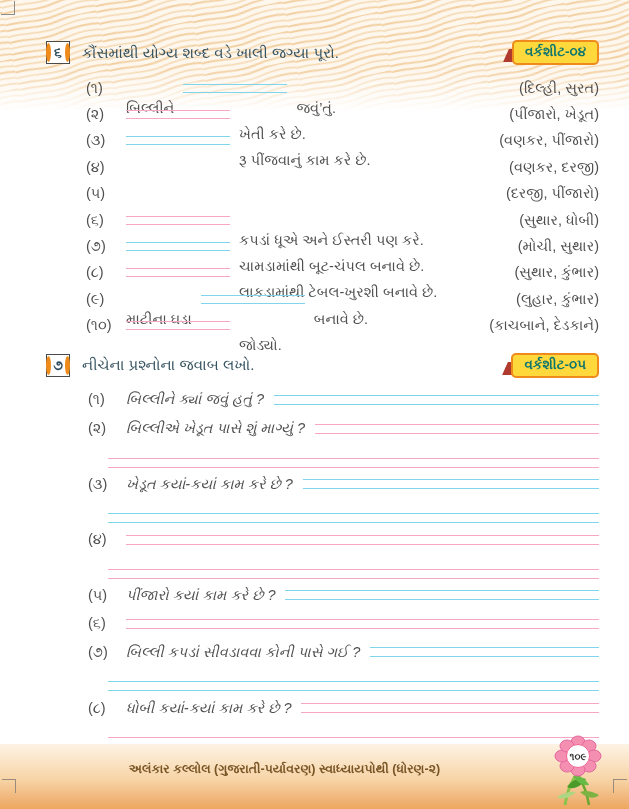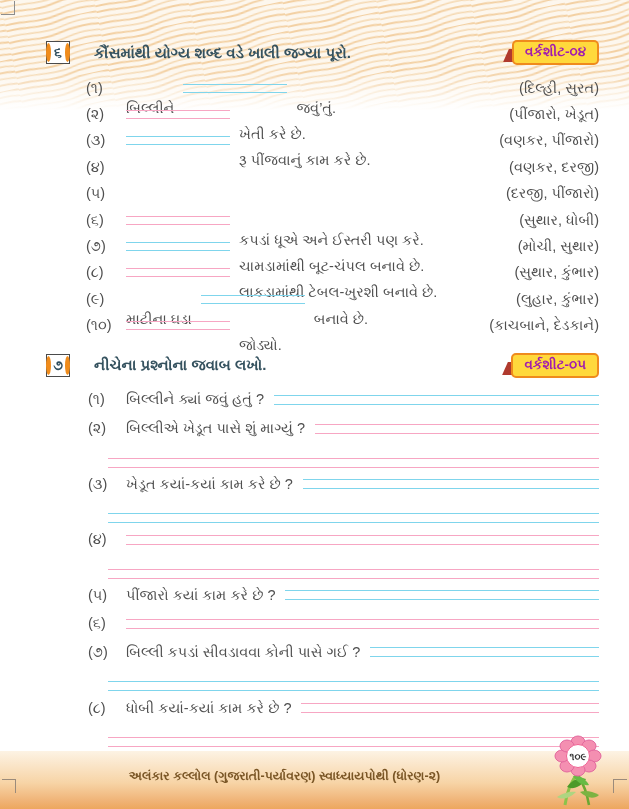--- a/index.html
+++ b/index.html
@@ -22,48 +22,48 @@
   
   .sec-header{display:flex;align-items:center;margin-bottom:10px;}
   .qbox{position:relative;width:24px;height:23px;background:#ffffff;border:1.6px solid #4a4a4a;
     display:flex;align-items:center;justify-content:center;font-weight:bold;font-size:14px;
     color:#2e4d5e;box-sizing:border-box;flex:0 0 auto;}
   .qbox::before,.qbox::after{content:'';position:absolute;top:1px;bottom:1px;width:5px;
     background:#f08c1c;border-radius:50%;}
   .qbox::before{left:-1px;}
   .qbox::after{right:-1px;}
   .qbox span{position:relative;z-index:1;}
-  .sec-title{margin-left:24px;font-weight:bold;font-size:15px;color:#35525f;}
+  .sec-title{margin-left:12px;font-weight:normal;font-size:15px;color:#35525f;}
   .badge{position:relative;margin-left:auto;background:#ffd93c;border:2px solid #ef8b1d;
-    border-radius:5px;padding:2px 11px 3px;font-weight:bold;font-size:13.5px;color:#a21caf;}
+    border-radius:5px;padding:2px 11px 3px;font-weight:bold;font-size:13.5px;color:#0f766e;}
   .badge::before{content:'';position:absolute;left:-8px;top:7px;width:16px;height:13px;
     background:#b03a2e;transform:skewX(-24deg);z-index:-1;}
 
   
   .q6row{display:flex;align-items:center;height:26.4px;padding-left:40px;font-size:14.5px;color:#4f4f4f;}
   .qnum{flex:0 0 40px;}
   .qbody{display:flex;align-items:center;}
   .qtext{white-space:nowrap;margin-top:40px;}
   .blank{display:inline-block;width:104px;height:9px;margin:0 9px;box-sizing:border-box;}
   .blank:first-child{margin-left:0;}
   .rule-blue{border-top:1.6px solid #7fd5ec;border-bottom:1.6px solid #7fd5ec;}
   .rule-pink{border-top:1.6px solid #f7a6c3;border-bottom:1.6px solid #f7a6c3;}
   .opts{margin-left:auto;white-space:nowrap;text-align:right;}
 
   
   .s7wrap{margin-top:6px;}
   .q7row{display:flex;align-items:center;height:24px;margin-top:4.6px;padding-left:42px;
     font-size:14.5px;color:#4f4f4f;}
   .q7row .qnum{flex:0 0 38px;}
-  .q7text{white-space:nowrap;margin-right:10px;}
+  .q7text{white-space:nowrap;margin-right:10px;font-style:italic;}
   .inline-rule{flex:1;height:10px;box-sizing:border-box;}
   .extra-rule{height:10px;margin:17px 0 1.4px 62px;box-sizing:border-box;}
 
   
-  .footer{position:absolute;left:0;bottom:0;width:629px;height:58px;z-index:2;
+  .footer{position:absolute;left:0;bottom:0;width:629px;height:65px;z-index:2;
     background:linear-gradient(to bottom,#fdf3e4 0%,#f7d4a6 55%,#f0b478 85%,#eda75e 100%);}
   .footer-text{position:absolute;left:0;right:60px;top:18px;text-align:center;
     font-size:12.5px;font-weight:bold;color:#7a5626;}
   .flower{position:absolute;right:18px;bottom:2px;z-index:3;}
 </style>
 </head>
 <body>
 
 <div class="page">
 

